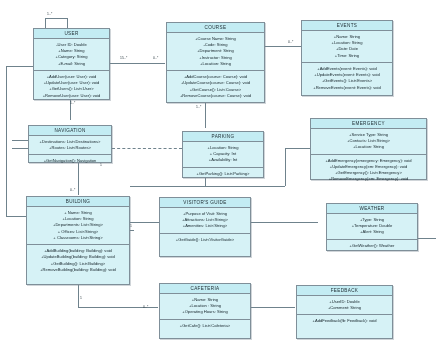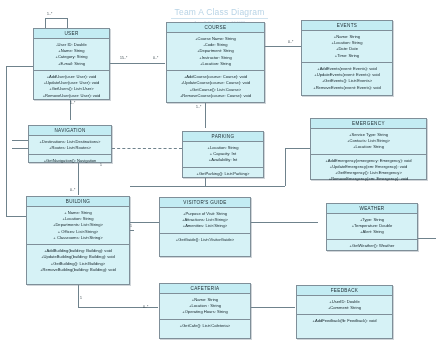--- a/index.html
+++ b/index.html
@@ -50,24 +50,20 @@
   .mult{
     position:absolute;font-size:3.4px;color:#2b3a41;white-space:nowrap;
     letter-spacing:.1px;
   }
 </style>
 </head>
 <body>
 
 <div id="canvas">
 
-  <div class="title-wrap">
-    <div class="diagram-title">Team A Class Diagram</div>
-    <span class="diagram-sub">Anirudh E, November 12 2023</span>
-  </div>
 
   <div class="ln lv" style="left:45px;top:18px;height:10px;"></div>
   <div class="ln lh" style="left:45px;top:18px;width:22px;"></div>
   <div class="ln lv" style="left:67px;top:18px;height:10px;"></div>
 
   <div class="ln lh" style="left:6px;top:66px;width:27px;"></div>
   <div class="ln lv" style="left:6px;top:66px;height:150px;"></div>
   <div class="ln lh" style="left:6px;top:216px;width:20px;"></div>
 
   <div class="ln lh" style="left:110px;top:63px;width:55px;"></div>

